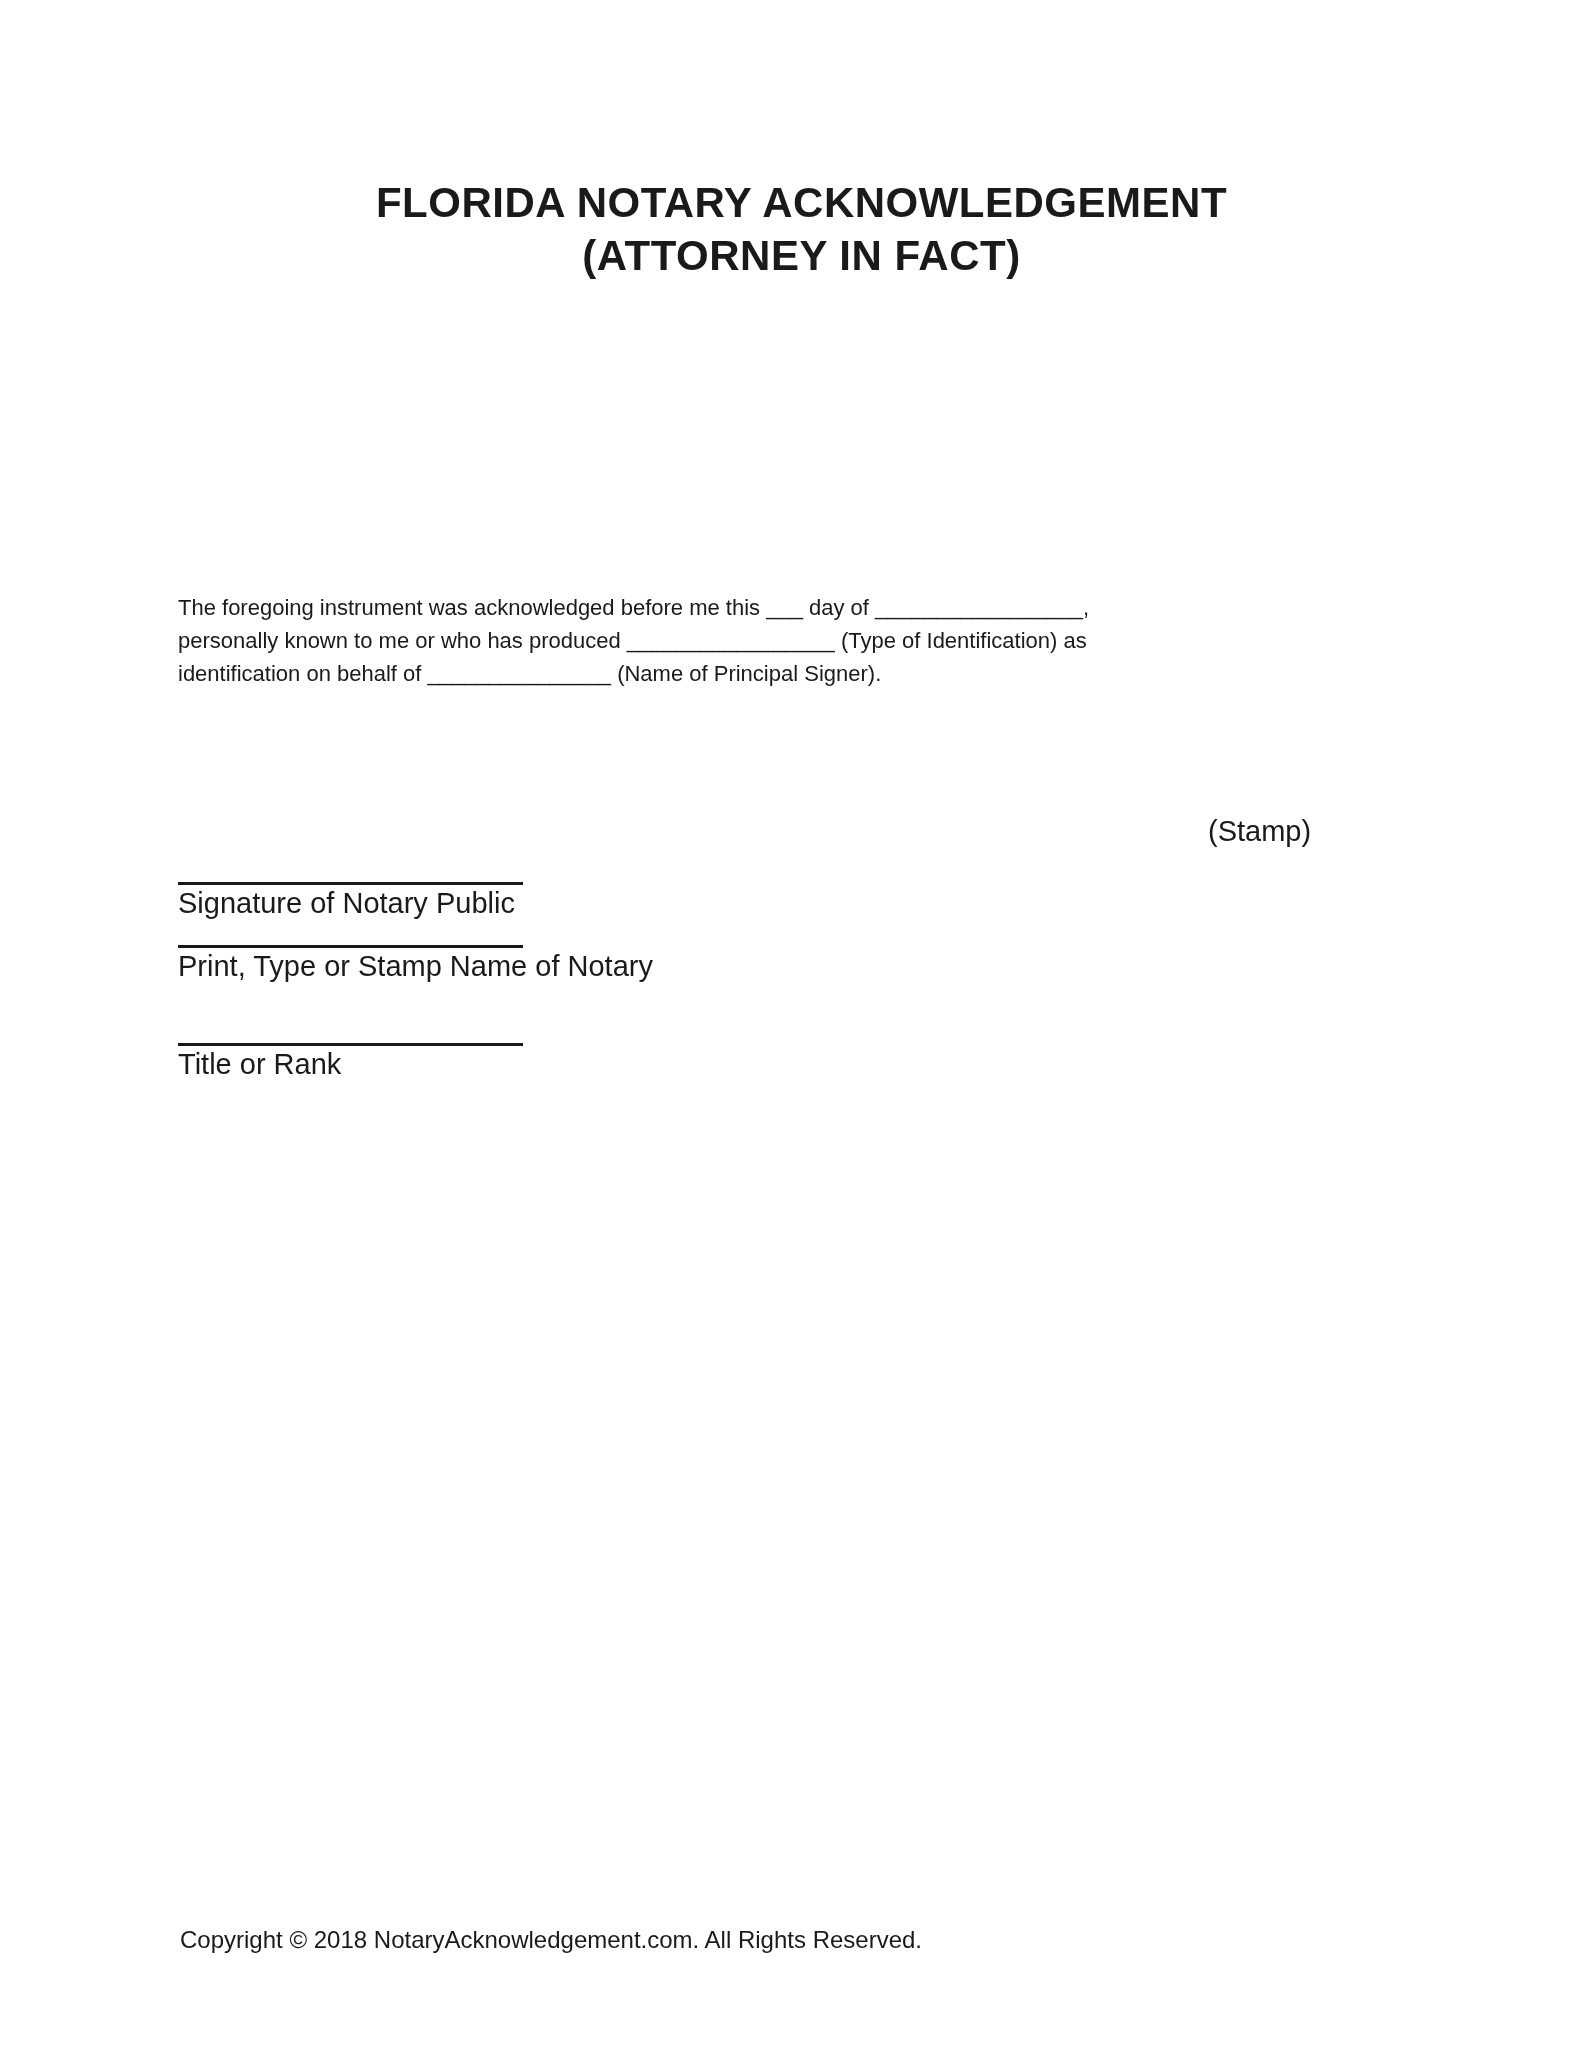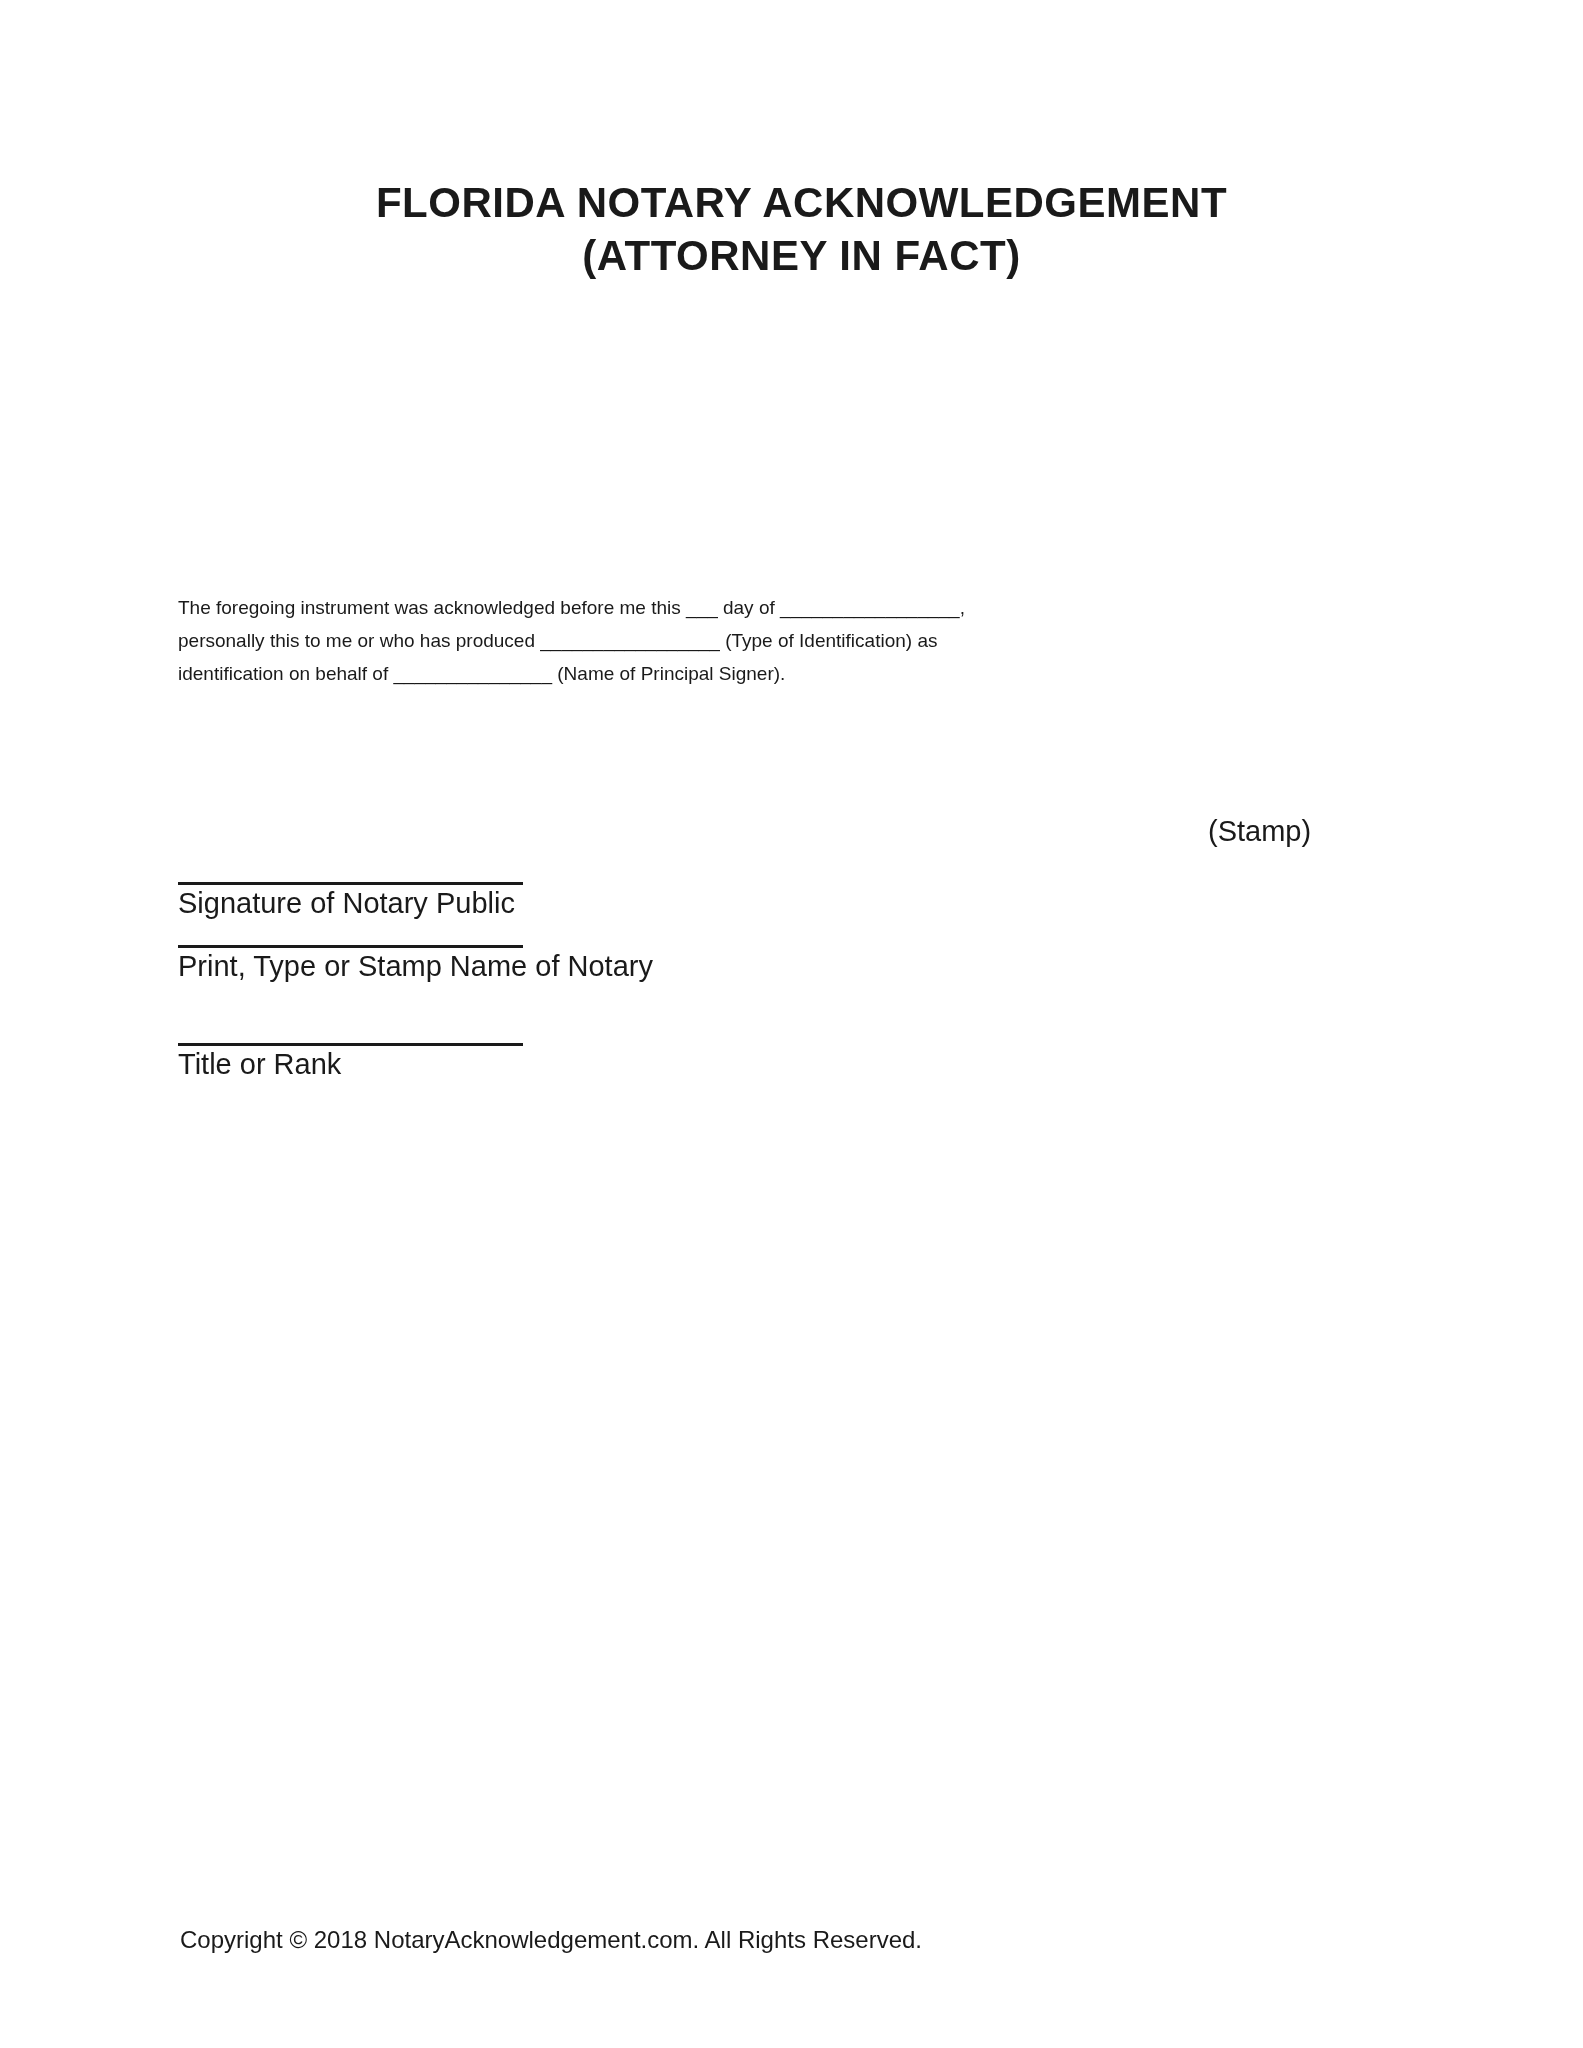--- a/index.html
+++ b/index.html
@@ -31,21 +31,21 @@
     left: 178px;
     top: 424px;
     font-size: 29px;
     line-height: 34px;
     white-space: nowrap;
   }
   .ack-paragraph {
     position: absolute;
     left: 178px;
     top: 591px;
-    font-size: 19px;
+    font-size: 22px;
     line-height: 33px;
     white-space: nowrap;
   }
   .seal {
     position: absolute;
     left: 1208px;
     top: 815px;
     font-size: 29px;
   }
   .sig-block {
@@ -82,21 +82,21 @@
 <div class="page">
 
   <div class="doc-title">
     <div>FLORIDA NOTARY ACKNOWLEDGEMENT</div>
     <div>(ATTORNEY IN FACT)</div>
   </div>
 
 
   <div class="ack-paragraph">
     <div>The foregoing instrument was acknowledged before me this ___ day of _________________,</div>
-    <div>personally this to me or who has produced _________________ (Type of Identification) as</div>
+    <div>personally known to me or who has produced _________________ (Type of Identification) as</div>
     <div>identification on behalf of _______________ (Name of Principal Signer).</div>
   </div>
 
   <div class="seal">(Stamp)</div>
 
   <div class="sig-block sb-1">
     <div class="sig-rule"></div>
     <div class="sig-label">Signature of Notary Public</div>
   </div>
 

